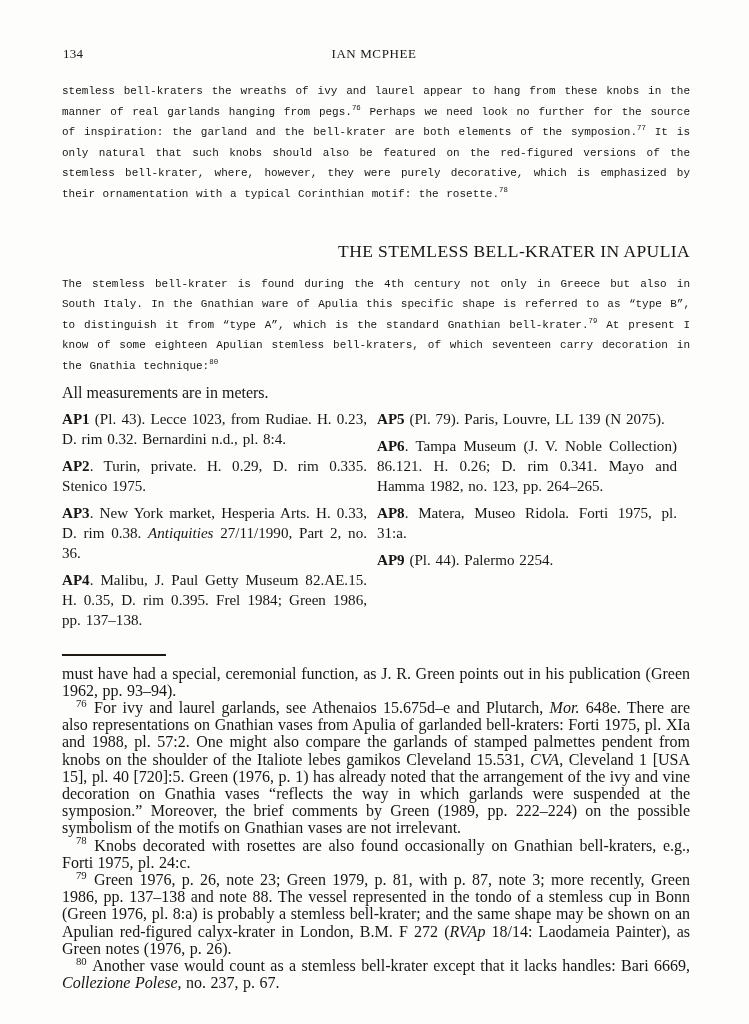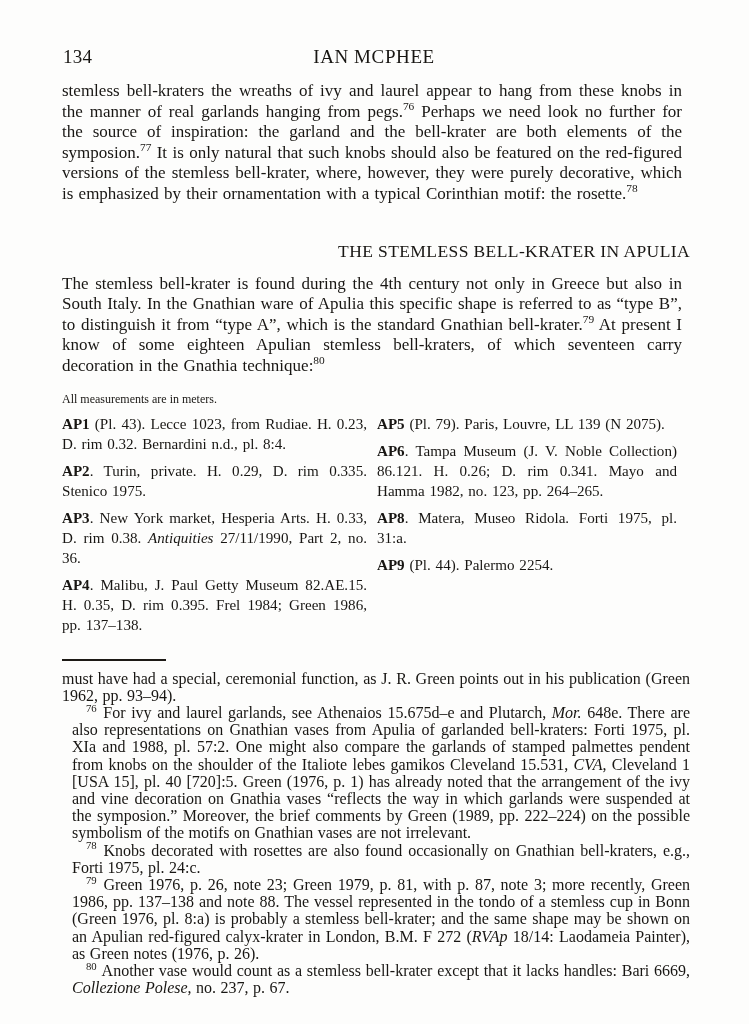--- a/index.html
+++ b/index.html
@@ -13,42 +13,43 @@
     position: relative;
     width: 749px; height: 1024px;
     background: #fdfdfc;
     overflow: hidden;
   }
   .content {
     position: absolute;
     left: 62px; top: 46px;
     width: 628px;
   }
-  .running-header { position: relative; height: 20px; font-size: 19px; }
+  .running-header { position: relative; height: 20px; font-size: 13px; }
   .page-number { position: absolute; left: 1px; top: 0; letter-spacing: 0.3px; }
   .running-head { position: absolute; left: 0; right: 4px; text-align: center; letter-spacing: 0.6px; }
 
   .body-para {
-    margin: 15px 8px 0 0;
-    font-size: 17px;
+    margin: 15px 0 0 0;
+    font-size: 11px;
     line-height: 20.6px;
     text-align: justify;
     word-spacing: 1px;
+    font-family: Liberation Mono, monospace;
   }
   sup { font-size: 67%; line-height: 0; vertical-align: super; }
 
   .section-heading {
     margin: 36px 0 12px 0;
     text-align: right;
     font-weight: normal;
     font-size: 17.5px;
     letter-spacing: 0.4px;
   }
 
-  .measurements-note { margin: 15px 0 7px 0; font-size: 12px; }
+  .measurements-note { margin: 7px 0 7px 0; font-size: 16px; }
 
   .catalog { display: flex; gap: 10px; margin-top: 2px; }
   .catalog-col.col-left  { width: 305px; }
   .catalog-col.col-right { width: 300px; }
   .entry {
     margin: 0 0 7px 0;
     font-size: 15.1px;
     line-height: 20px;
     text-align: justify;
     word-spacing: 1px;
@@ -56,21 +57,21 @@
   .entry b { font-weight: bold; }
   .i { font-style: italic; }
 
   .footnote-divider {
     width: 104px;
     border-top: 2px solid #1d1a16;
     margin: 17px 0 9px 0;
   }
   .footnotes { font-size: 16px; line-height: 17.2px; }
   .footnote { margin: 0; text-align: justify; word-spacing: 0.5px; }
-  .footnote.indented { text-indent: 14px; margin-left: 10px; }
+  .footnote.indented { text-indent: 14px; }
   .fn-num { margin-right: 1px; }
 </style>
 </head>
 <body>
 
 <div class="page">
   <div class="content">
 
     <header class="running-header">
       <span class="page-number">134</span>

